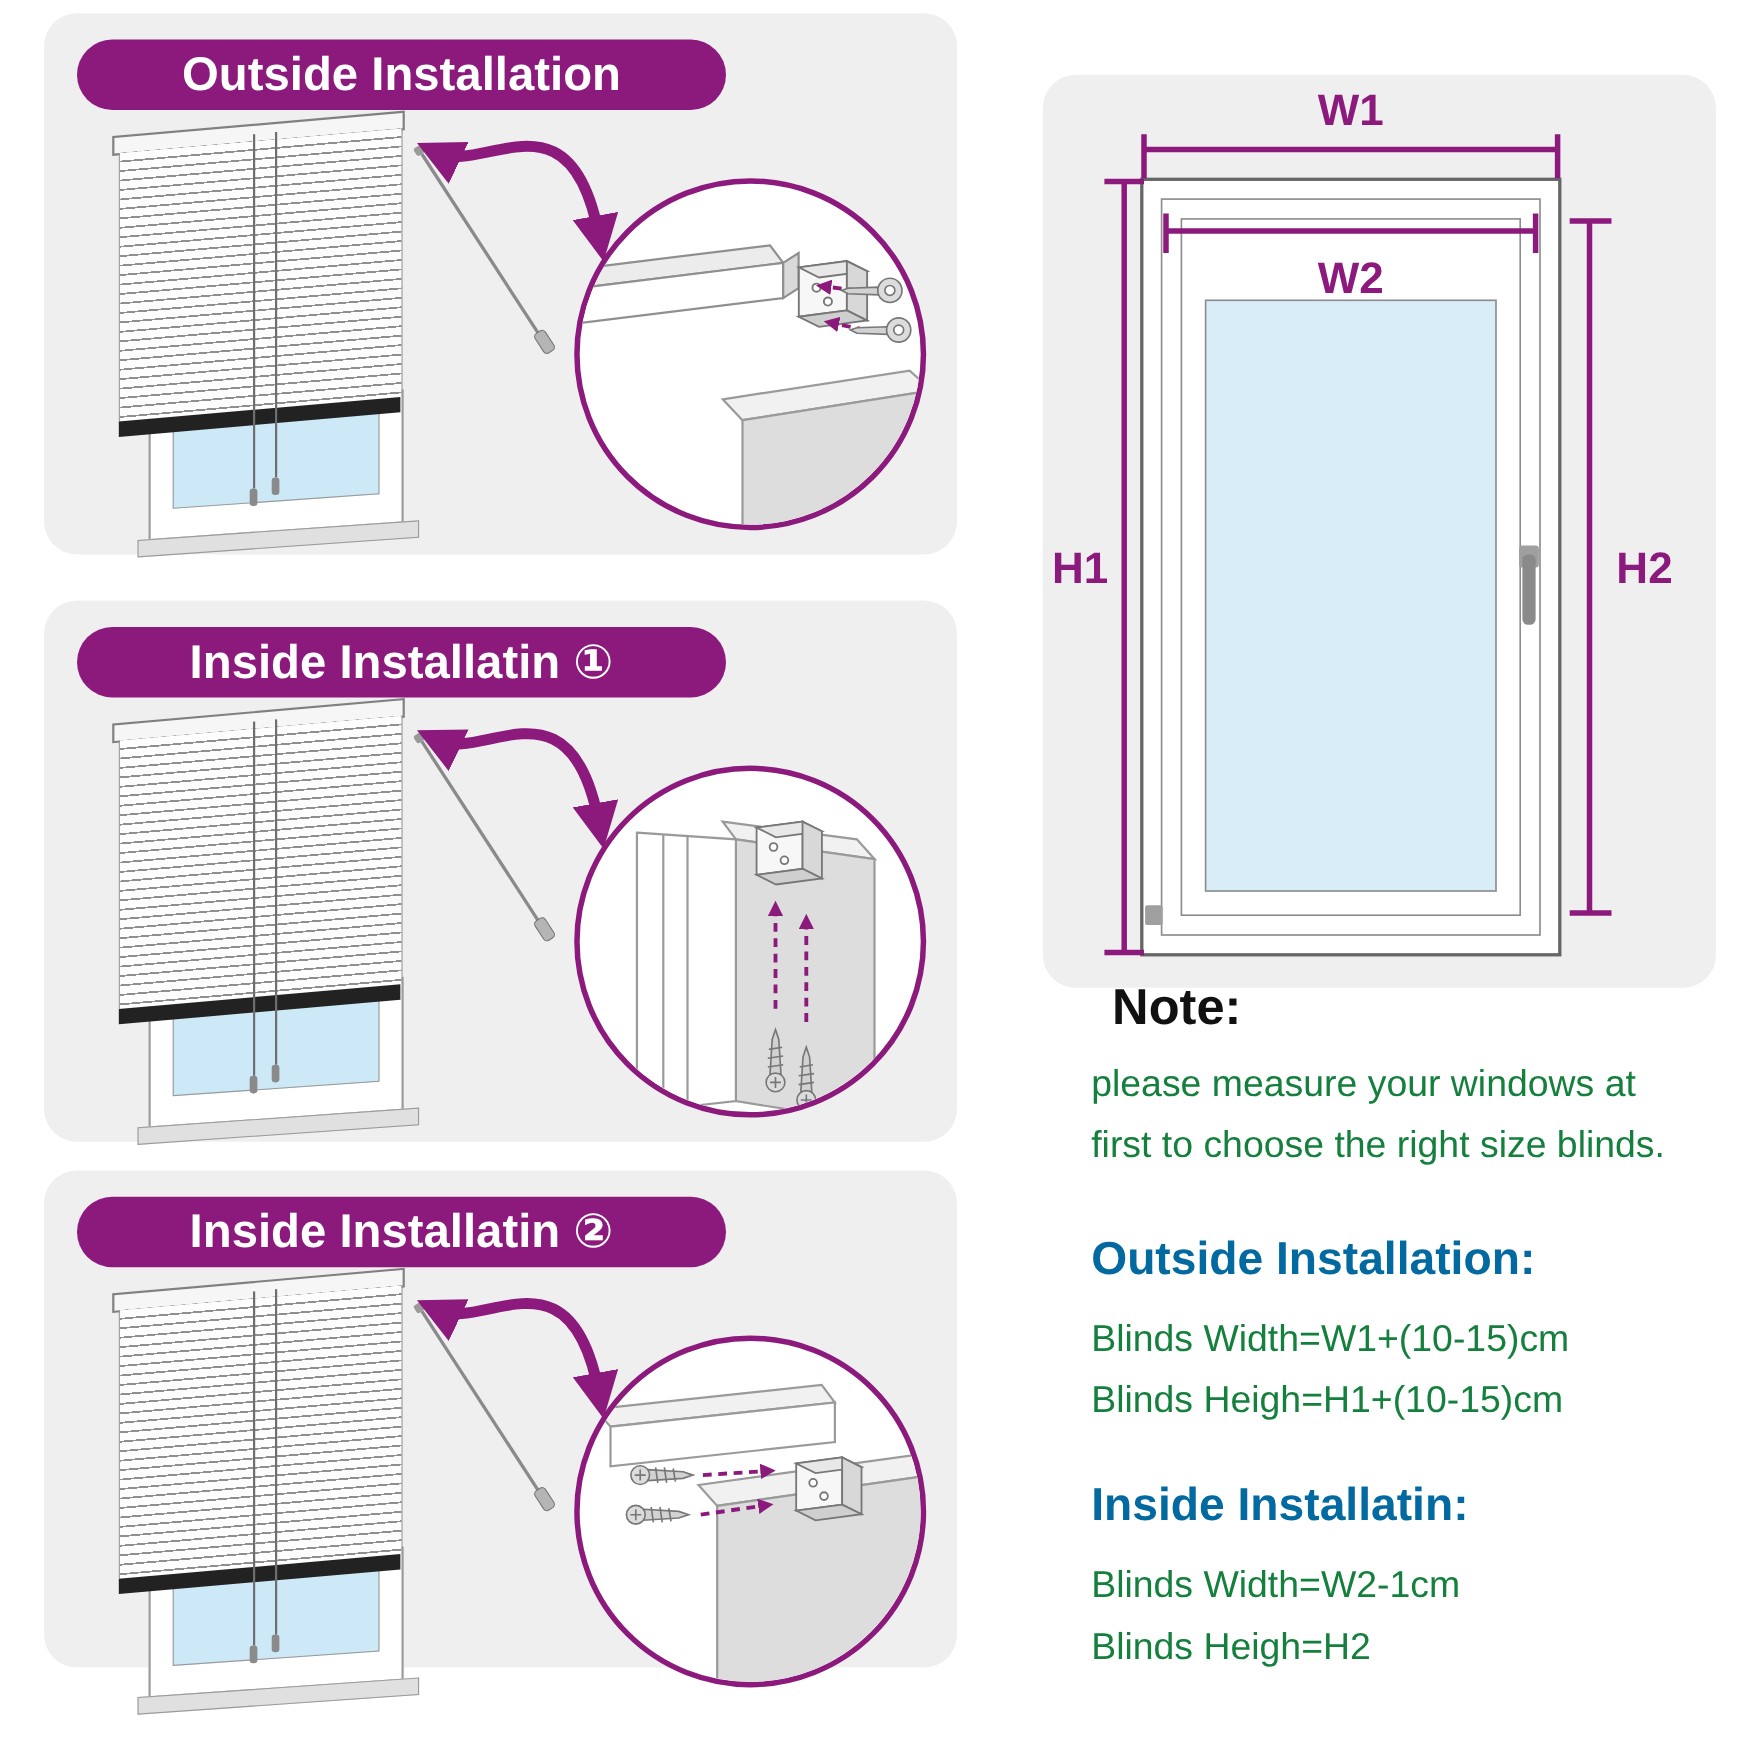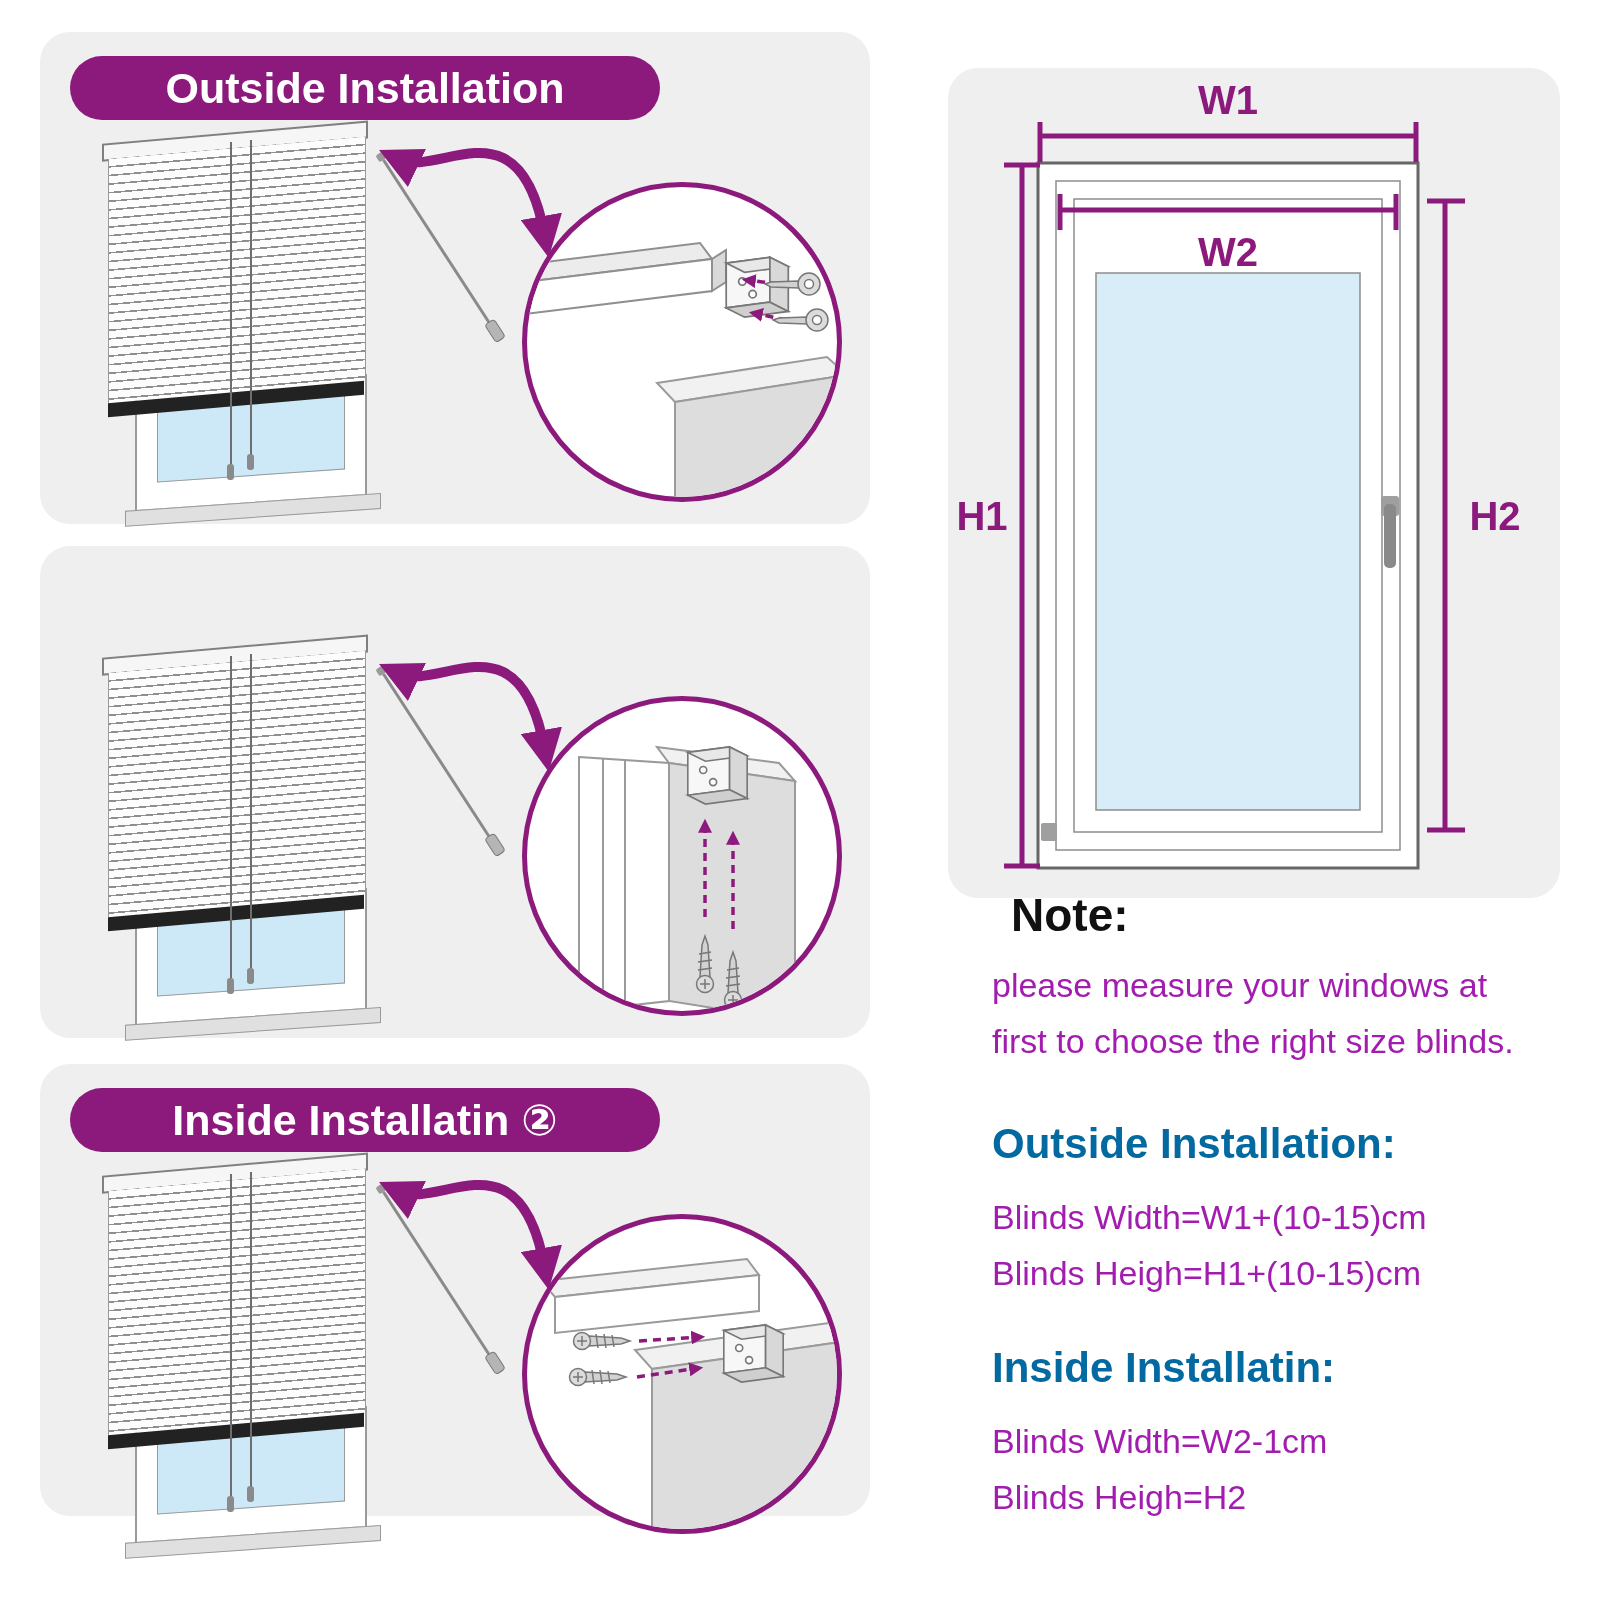--- a/index.html
+++ b/index.html
@@ -2,21 +2,21 @@
 <html><head>
 <meta charset="utf-8">
 <style>
   html,body{margin:0;padding:0;}
   body{
     width:1600px;height:1600px;position:relative;overflow:hidden;
     background:#ffffff;color:#111;
     font-family:"Liberation Sans","DejaVu Sans",sans-serif;
   }
   .panel{position:absolute;background:#efeff0;border-radius:30px;}
-  #panel-outside{left:40px;top:32px;width:830px;height:492px;}
+  #panel-outside{left:40px;top:12px;width:830px;height:492px;}
   #panel-inside1{left:40px;top:546px;width:830px;height:492px;}
   #panel-inside2{left:40px;top:1064px;width:830px;height:452px;}
   #panel-measure{left:948px;top:28px;width:612px;height:830px;margin-top:40px;}
 
   .pill{
     position:absolute;left:30px;top:24px;width:590px;height:64px;
     background:#8c1a7c;border-radius:32px;color:#fff;font-weight:700;font-size:43px;
     display:flex;align-items:center;justify-content:center;white-space:nowrap;
   }
 
@@ -51,21 +51,21 @@
 
   .detail{position:absolute;left:482px;top:150px;width:320px;height:320px;border-radius:50%;
     background:#fff;border:5px solid #8c1a7c;overflow:hidden;box-sizing:border-box;}
   .detail svg{display:block;width:100%;height:100%;}
 
   #panel-measure svg{display:block;}
 
   .note-block{position:absolute;left:992px;white-space:nowrap;}
   .h-big{font-size:46px;font-weight:700;color:#111;margin-left:19px;}
   .h-mid{font-size:42px;font-weight:700;color:#0369a1;}
-  .body-text{font-size:34px;color:#a21caf;}
+  .body-text{font-size:34px;color:#15803d;}
 </style>
 </head>
 <body>
 
 <svg width="0" height="0" style="position:absolute" aria-hidden="true">
   <defs>
     <g id="sym-bracket" stroke="#777" stroke-width="1.5">
       <polygon points="8,14 46,9 46,48 8,53" fill="#f7f7f7"></polygon>
       <polygon points="8,14 46,9 62,17 24,22" fill="#e8e8e8"></polygon>
       <polygon points="46,9 62,17 62,56 46,48" fill="#d8d8d8"></polygon>
@@ -136,20 +136,23 @@
         <path d="M252,97 L219,93" marker-end="url(#dm1)"></path>
         <path d="M260,133 L226,126" marker-end="url(#dm1)"></path>
       </g>
       <use href="#sym-screw-ring" transform="translate(236,84)"></use>
       <use href="#sym-screw-ring" transform="translate(244,120)"></use>
     </svg>
   </div>
 </section>
 
 <section class="panel" id="panel-inside1">
+  <div class="pill">
+    <span>Inside Installatin ①</span>
+  </div>
   <div class="blinds">
     <div class="bl-window">
       <div class="bl-glass"></div>
     </div>
     <div class="bl-body">
       <div class="bl-headrail"></div>
       <div class="bl-slats"></div>
       <div class="bl-bottomrail"></div>
     </div>
     <div class="bl-cord c1"></div>

